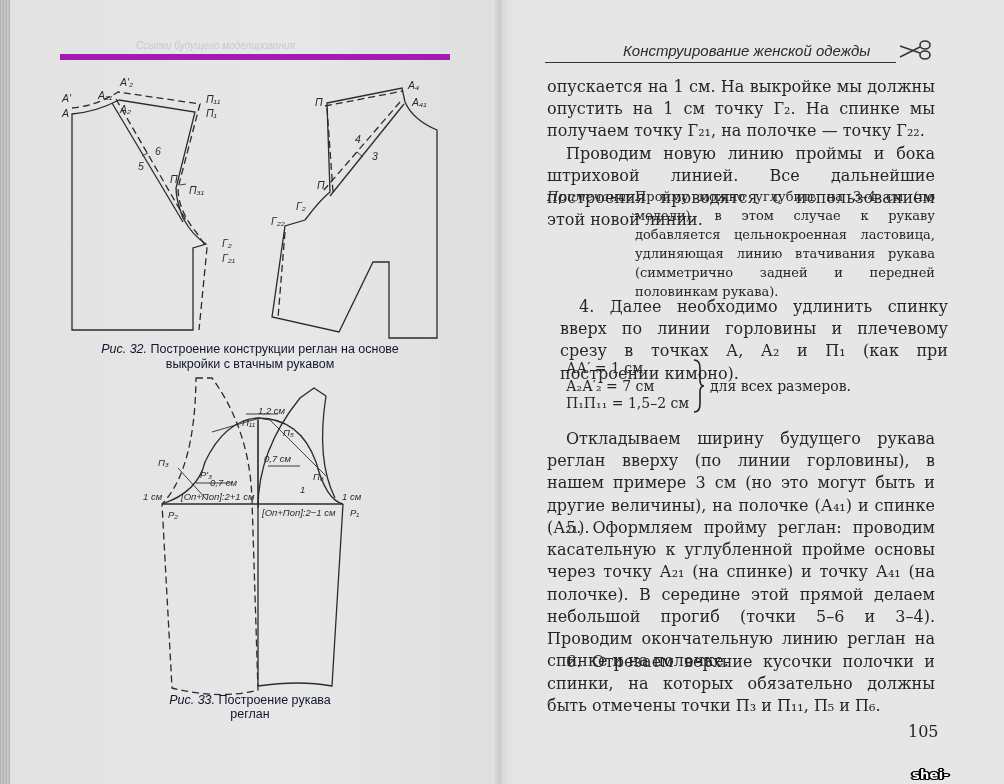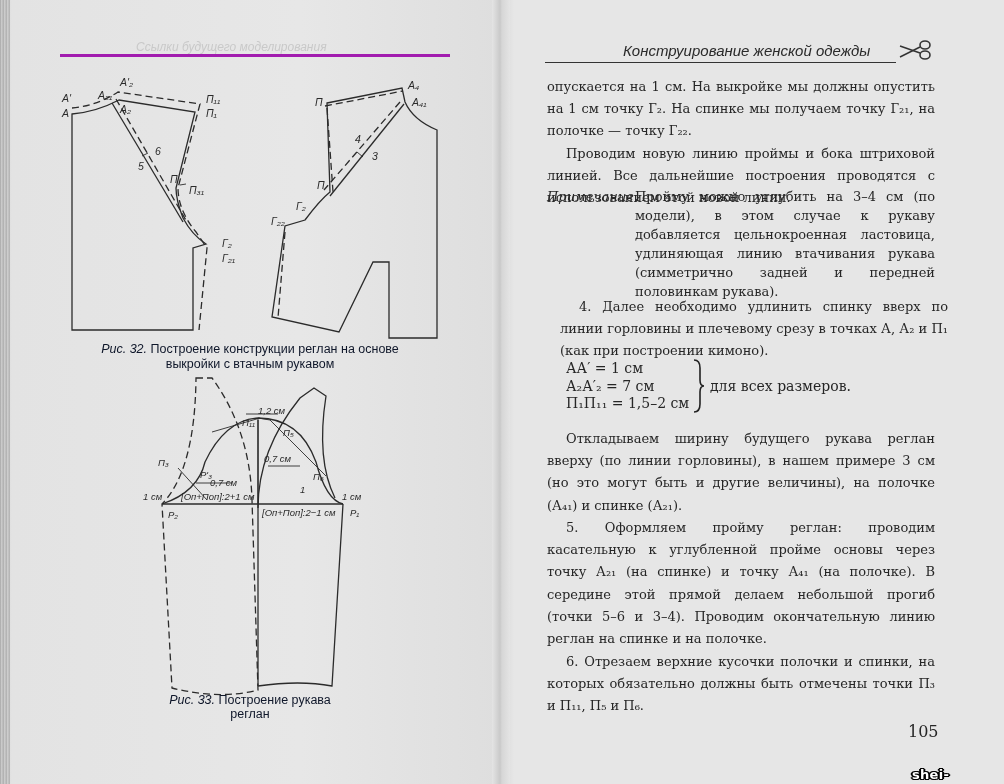--- a/index.html
+++ b/index.html
@@ -3,28 +3,28 @@
 <meta charset="utf-8">
 <style>
   html, body { margin:0; padding:0; }
   body { width:1004px; height:784px; background:#d9d9d9; position:relative; overflow:hidden; font-family:"DejaVu Serif", serif; color:#262626; }
   .page { position:absolute; top:0; height:784px; background:#e6e6e6; }
   .page-left { left:0; width:500px; background:linear-gradient(90deg,#cfcfcf 0,#e3e3e3 12px,#e7e7e7 60%,#dedede 100%); }
   .page-right { left:500px; width:504px; background:linear-gradient(90deg,#d4d4d4 0,#e6e6e6 14px,#e6e6e6 100%); }
   .gutter { position:absolute; left:492px; top:0; width:18px; height:784px; background:linear-gradient(90deg,#e4e4e4,#c9c9c9 45%,#d6d6d6 55%,#e4e4e4); }
   .leftedge { position:absolute; left:0; top:0; width:10px; height:784px; background:repeating-linear-gradient(90deg,#8a8a8a 0,#bdbdbd 1px,#d0d0d0 2px,#9a9a9a 3px); opacity:.7; }
 
-  .ghost-header { position:absolute; left:60px; top:40px; width:390px; height:14px; color:#c9c9c9; font-family:"Liberation Sans", sans-serif; font-style:italic; font-size:12px; border-bottom:3px solid #a21caf; }
+  .ghost-header { position:absolute; left:60px; top:40px; width:390px; height:14px; color:#c9c9c9; font-family:"Liberation Sans", sans-serif; font-style:italic; font-size:10px; border-bottom:6px solid #a21caf; }
   .ghost-header span { position:absolute; left:76px; top:0; }
 
   .run-header { position:absolute; left:545px; top:40px; width:351px; height:22px; border-bottom:1.5px solid #333; }
   .run-title { position:absolute; left:78px; top:2px; font-family:"Liberation Sans", sans-serif; font-style:italic; font-size:15px; color:#2a2a2a; }
   .scissors-icon { position:absolute; left:898px; top:38px; width:36px; height:24px; }
 
-  .body-text { position:absolute; left:547px; width:388px; font-size:13px; line-height:22.2px; text-align:justify; color:#262626; }
+  .body-text { position:absolute; left:547px; width:388px; font-size:16px; line-height:22.2px; text-align:justify; color:#262626; }
   .body-text p { margin:0; }
   .indent { text-indent:19px; }
   .note { position:absolute; left:547px; top:187px; width:388px; font-size:13px; line-height:19px; }
   .note-label { font-style:italic; position:absolute; left:0; top:0; }
   .note-body { position:absolute; left:88px; top:0; width:300px; text-align:justify; }
   .formulas { position:absolute; left:566px; top:360px; font-size:14px; line-height:17.5px; }
   .brace { position:absolute; left:693px; top:358px; width:12px; height:56px; }
   .brace-label { position:absolute; left:710px; top:378px; font-size:14px;text-align:center; }
 
   .page-number { position:absolute; left:908px; top:722px; font-size:16px; }

